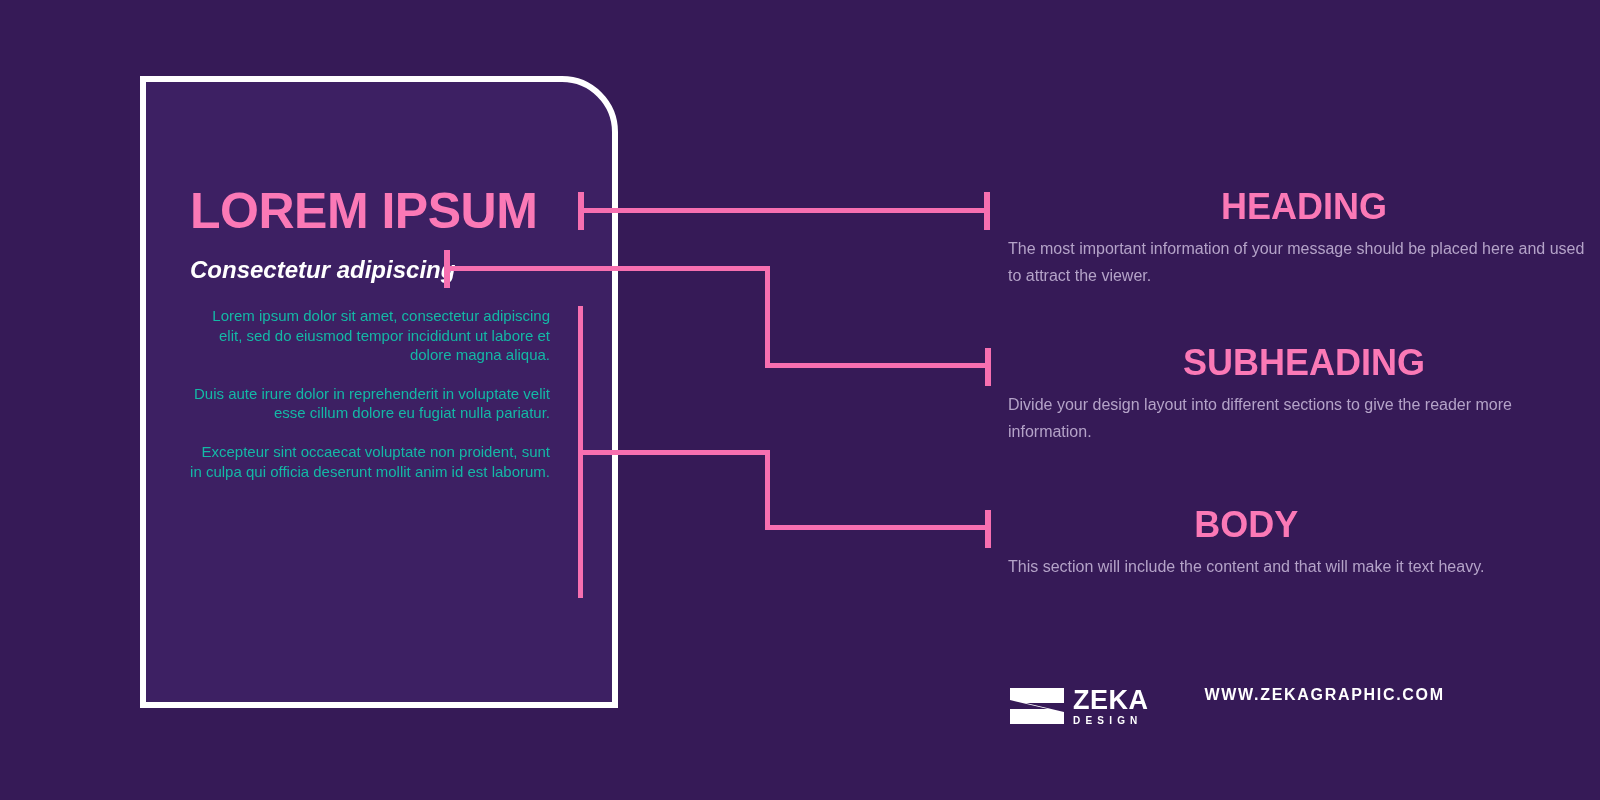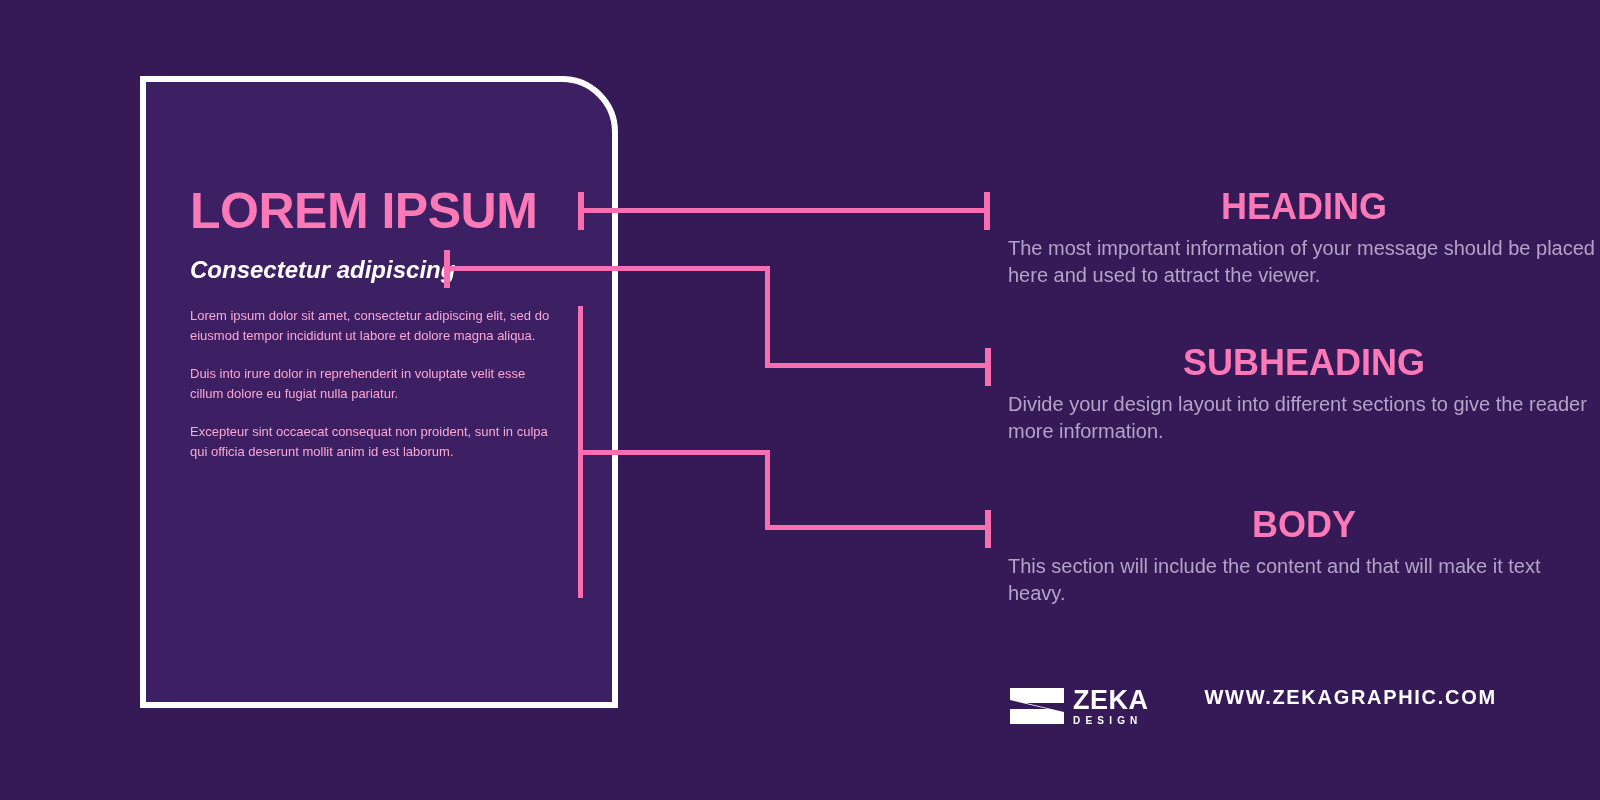--- a/index.html
+++ b/index.html
@@ -27,70 +27,70 @@
     font-size:50px;font-weight:bold;letter-spacing:-0.5px;
     color:#fb79b6;white-space:nowrap;line-height:1;
   }
   .lorem-sub{
     position:absolute;left:44px;top:176px;
     font-size:24px;font-weight:bold;font-style:italic;
     color:#ffffff;white-space:nowrap;line-height:1;
   }
   .body-copy{
     position:absolute;left:44px;top:224px;width:360px;
-    color:#f9a8d4;font-size:13px;line-height:19.6px;
+    color:#14b8a6;font-size:15px;line-height:19.6px;text-align:right;
   }
   .body-copy p{margin:0 0 19px 0;}
 
   
   .h-line{position:absolute;height:5px;background:#f76fb0;}
   .v-line{position:absolute;width:5px;background:#f76fb0;}
   .cap{position:absolute;width:6px;background:#f76fb0;}
 
   
   .ann{position:absolute;left:1008px;}
   .ann h2{
     margin:0;font-size:36px;font-weight:bold;letter-spacing:0px;
     color:#fb79b6;line-height:1.05;white-space:nowrap;text-align:center;
   }
   .ann p{
-    margin:9px 0 0 0;color:#b4a3c8;font-size:20px;line-height:27px;
+    margin:9px 0 0 0;color:#b4a3c8;font-size:16px;line-height:27px;
   }
   #ann-heading{top:188px;}
   #ann-subheading{top:344px;}
   #ann-body{top:506px;}
 
   
   .footer{position:absolute;left:1008px;top:686px;display:flex;align-items:flex-start;}
   .logo{display:flex;align-items:center;}
   .logo-mark{width:58px;height:40px;position:relative;margin-right:7px;}
   .logo-text{display:flex;flex-direction:column;line-height:1;}
   .logo-zeka{font-size:27px;font-weight:bold;color:#fff;letter-spacing:0.5px;}
   .logo-design{font-size:10px;font-weight:bold;color:#fff;letter-spacing:5.2px;margin-top:2px;}
   .site-url{
-    margin-left:56px;color:#ffffff;font-size:20px;font-weight:bold;
+    margin-left:56px;color:#ffffff;font-size:16px;font-weight:bold;
     letter-spacing:1.7px;white-space:nowrap;
   }
 </style>
 </head>
 <body>
 
 <div class="stage">
 
   <div class="frame">
     <div class="frame-inner">
 
       <div class="lorem-title">LOREM IPSUM</div>
 
       <div class="lorem-sub">Consectetur adipiscing</div>
 
       <div class="body-copy">
         <p>Lorem ipsum dolor sit amet, consectetur adipiscing elit, sed do eiusmod tempor incididunt ut labore et dolore magna aliqua.</p>
-        <p>Duis into irure dolor in reprehenderit in voluptate velit esse cillum dolore eu fugiat nulla pariatur.</p>
-        <p>Excepteur sint occaecat consequat non proident, sunt in culpa qui officia deserunt mollit anim id est laborum.</p>
+        <p>Duis aute irure dolor in reprehenderit in voluptate velit esse cillum dolore eu fugiat nulla pariatur.</p>
+        <p>Excepteur sint occaecat voluptate non proident, sunt in culpa qui officia deserunt mollit anim id est laborum.</p>
       </div>
 
     </div>
   </div>
 
   <div class="cap" style="left:578px;top:192px;height:38px;"></div>
   <div class="h-line" style="left:578px;top:208px;width:412px;"></div>
   <div class="cap" style="left:984px;top:192px;height:38px;"></div>
 
   <div class="cap" style="left:444px;top:250px;height:38px;"></div>

